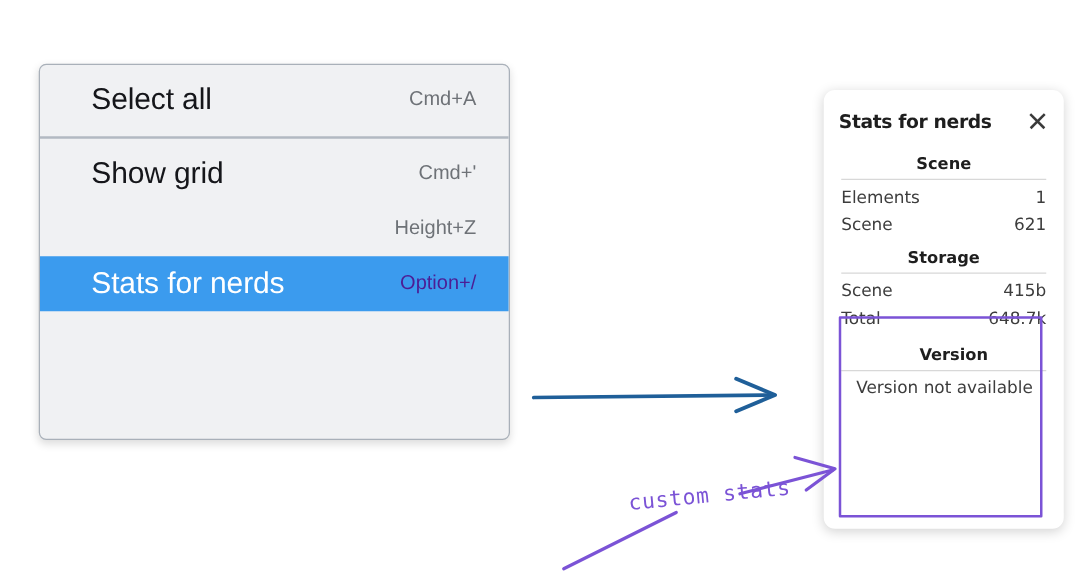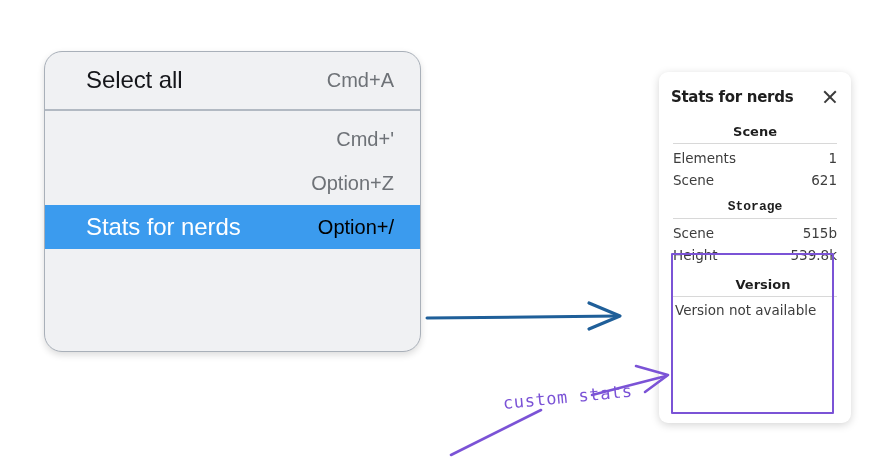--- a/index.html
+++ b/index.html
@@ -12,27 +12,27 @@
     height: 461px;
     position: relative;
     overflow: hidden;
     font-family: "Liberation Sans", sans-serif;
     -webkit-font-smoothing: antialiased;
   }
 
   
   #context-menu {
     position: absolute;
-    left: 44px;
+    left: 31px;
     top: 51px;
     width: 377px;
     height: 301px;
     background: #f0f1f3;
     border: 1px solid #a9b0b9;
-    border-radius: 18px;
+    border-radius: 6px;
     box-shadow: 0 3px 7px rgba(0,0,0,0.14);
     box-sizing: border-box;
     overflow: hidden;
   }
   .menu-group {
     padding: 6px 0 7px 0;
   }
   .menu-divider {
     height: 2px;
     background: #b2b9c2;
@@ -47,29 +47,29 @@
     cursor: default;
   }
   .menu-item .label {
     font-size: 24px;
     color: #15161a;
     letter-spacing: -0.1px;
     white-space: nowrap;
   }
   .menu-item .shortcut {
     margin-left: auto;
-    font-size: 20px;
+    font-size: 16px;
     color: #6e7277;
     white-space: nowrap;
   }
   .menu-item.selected {
     background: #3b9bee;
   }
   .menu-item.selected .label { color: #ffffff; }
-  .menu-item.selected .shortcut { color: #000000; }
+  .menu-item.selected .shortcut { color: #4c1d95; }
 
   
   #stats-panel {
     position: absolute;
     left: 659px;
     top: 72px;
     width: 192px;
     height: 351px;
     background: #ffffff;
     border-radius: 9px;
@@ -134,21 +134,21 @@
     color: #3d3d3d;
     height: 22px;
     padding: 0 2px;
     box-sizing: border-box;
   }
   .stat-row .k { white-space: nowrap; text-align: right; }
   .stat-row .v { margin-left: auto; white-space: nowrap; }
   .stat-note {
     font-size: 13.5px;
     color: #3d3d3d;
-    padding: 2px 2px 0 4px;
+    padding: 2px 2px 0 14px;
     white-space: nowrap;
   }
 
   
   #highlight-box {
     position: absolute;
     left: 671px;
     top: 253px;
     width: 163px;
     height: 161px;
@@ -187,24 +187,25 @@
     <div class="menu-item">
       <span class="label">Select all</span>
       <span class="shortcut">Cmd+A</span>
     </div>
   </div>
 
   <div class="menu-divider"></div>
 
   <div class="menu-group">
     <div class="menu-item">
+      <span class="label">Show grid</span>
       <span class="shortcut">Cmd+'</span>
     </div>
     <div class="menu-item">
-      <span class="shortcut">Option+Z</span>
+      <span class="shortcut">Height+Z</span>
     </div>
     <div class="menu-item selected">
       <span class="label">Stats for nerds</span>
       <span class="shortcut">Option+/</span>
     </div>
   </div>
 </div>
 
 <div id="stats-panel">
   <div class="panel-inner">
@@ -218,29 +219,29 @@
     <div class="section-rule"></div>
     <div class="stat-row">
       <span class="k">Elements</span>
       <span class="v">1</span>
     </div>
     <div class="stat-row">
       <span class="k">Scene</span>
       <span class="v">621</span>
     </div>
 
-    <div class="section-head" style="margin-top:6px;font-family:Liberation Mono, monospace;">Storage</div>
+    <div class="section-head" style="margin-top:6px;">Storage</div>
     <div class="section-rule"></div>
     <div class="stat-row">
       <span class="k">Scene</span>
-      <span class="v">515b</span>
-    </div>
-    <div class="stat-row">
-      <span class="k">Height</span>
-      <span class="v">539.8k</span>
+      <span class="v">415b</span>
+    </div>
+    <div class="stat-row">
+      <span class="k">Total</span>
+      <span class="v">648.7k</span>
     </div>
 
     <div class="section-head" style="margin-top:9px;margin-left:16px;">Version</div>
     <div class="section-rule"></div>
     <div class="stat-note">Version not available</div>
 
   </div>
 </div>
 
 <div id="highlight-box"></div>

